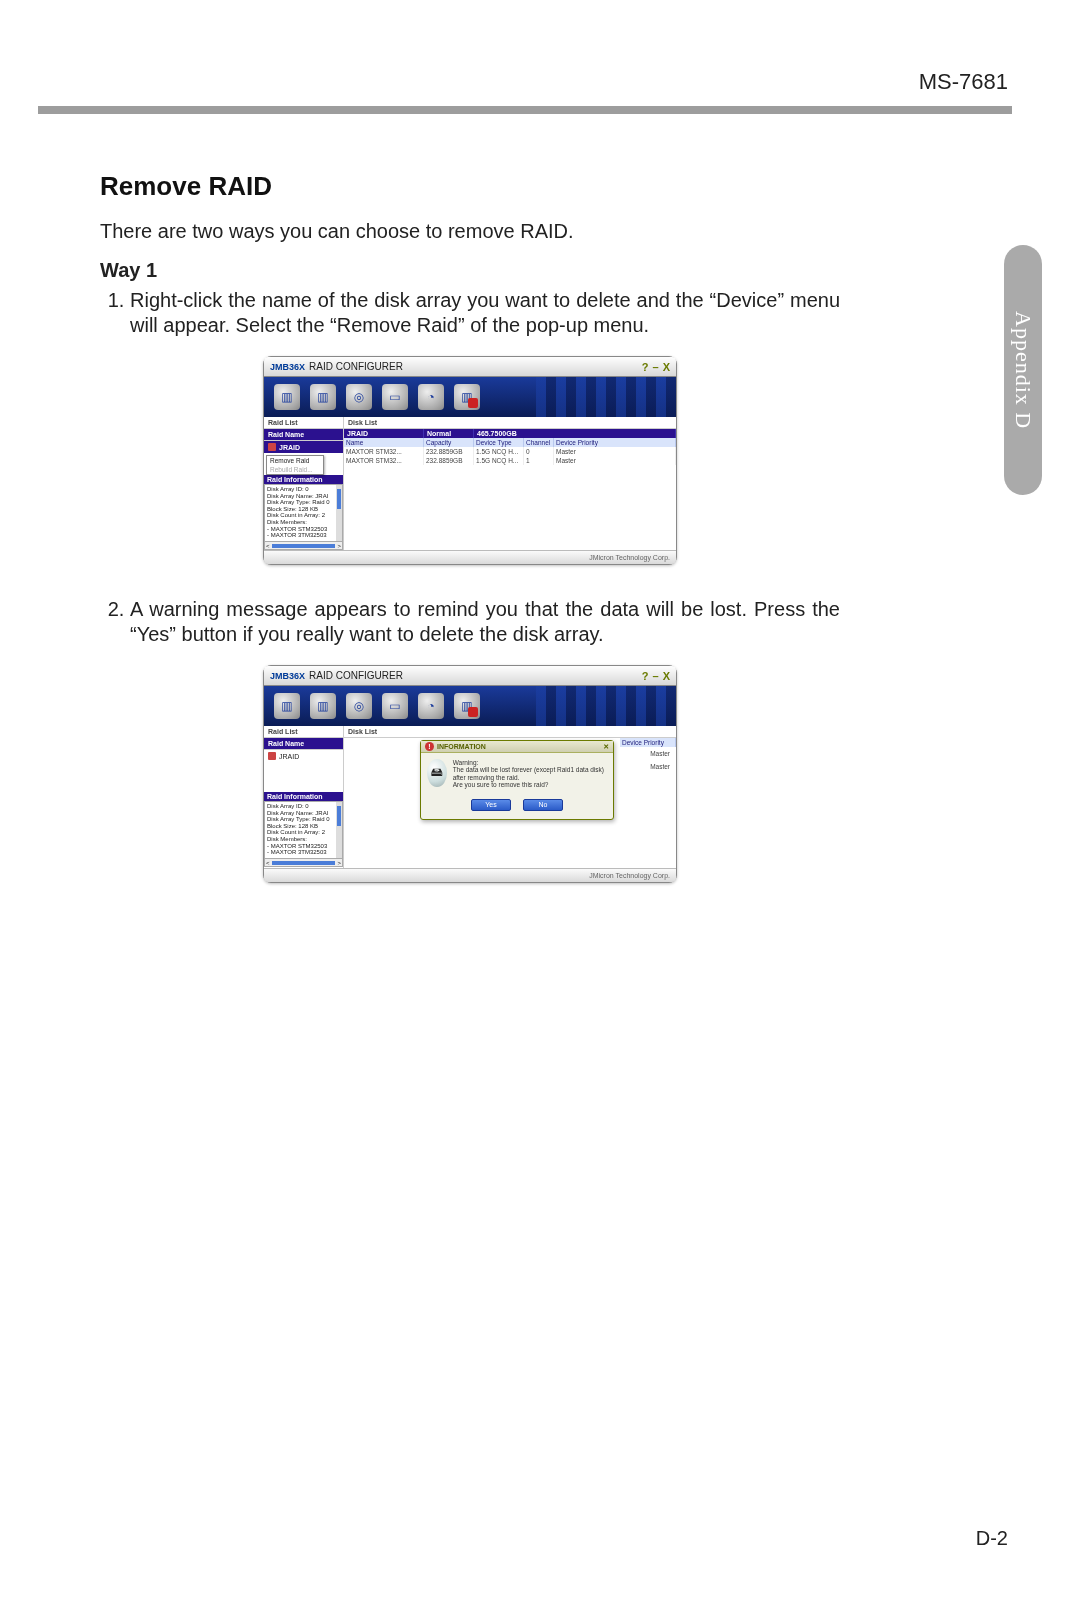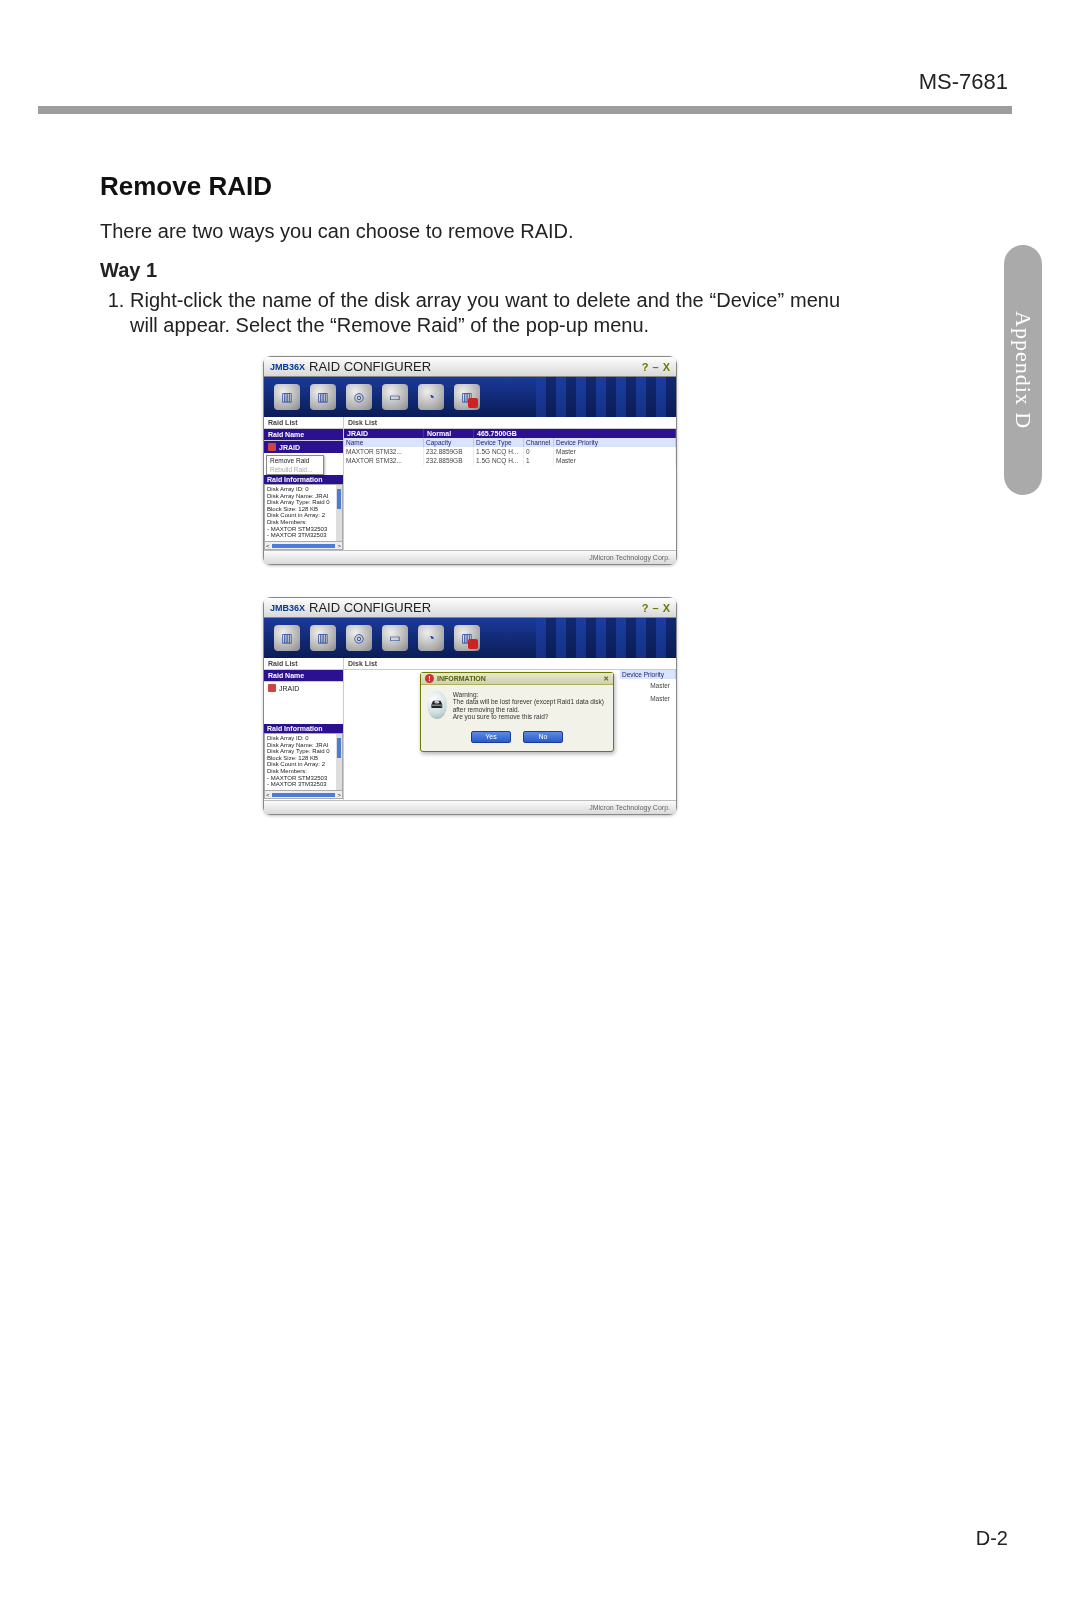--- a/index.html
+++ b/index.html
@@ -19,21 +19,21 @@
   .intro { font-size: 20px; color: #222; margin-bottom: 16px; }
   .way-label { font-weight: bold; font-size: 20px; margin-bottom: 6px; }
   ol.steps { list-style: decimal; padding-left: 30px; font-size: 20px; }
   ol.steps li { margin-bottom: 10px; line-height: 1.25; text-align: justify; }
 
   .figure-wrap { display: flex; justify-content: center; margin: 18px 0 32px 0; }
   .app-window { width: 414px; border: 1px solid #888; border-radius: 8px; background: #f5f5f5; box-shadow: 0 1px 3px rgba(0,0,0,.25); font-size: 8px; position: relative; }
 
   .titlebar { display: flex; align-items: center; justify-content: space-between; height: 20px; padding: 0 6px; background: linear-gradient(#fefefe,#d8d8d8); border-bottom: 1px solid #888; border-radius: 4px 4px 0 0; }
   .titlebar .app-title { display: flex; align-items: center; gap: 4px; font-weight: bold; color: #003b99; font-size: 9px; }
-  .titlebar .app-title .sub { font-weight: normal; color: #222; font-size: 13px; }
+  .titlebar .app-title .sub { font-weight: normal; color: #222; font-size: 10px; }
   .wctrls { display: flex; gap: 4px; color: #6a7b00; font-weight: bold; font-size: 11px; }
   .wctrls span { cursor: default; }
 
   .toolbar { height: 40px; background: linear-gradient(#1a3a9a,#0a1c55); display: flex; align-items: center; gap: 10px; padding: 0 10px; position: relative; overflow: hidden; }
   .toolbar::after { content:""; position:absolute; right:0; top:0; bottom:0; width:140px; background: repeating-linear-gradient(90deg,#1b3fa5 0 10px,#0b1d58 10px 20px); opacity:.6; }
   .tb-btn { width: 26px; height: 26px; background: radial-gradient(circle at 35% 30%, #eee, #aaa 70%, #888); border-radius: 4px; display: flex; align-items: center; justify-content: center; font-size: 12px; color: #1a3a9a; position: relative; z-index: 1; }
   .tb-btn.red::after { content:""; position:absolute; right:2px; bottom:2px; width:10px; height:10px; background:#c22; border-radius:2px; }
 
   .panes { display: flex; background: #fff; }
   .left-pane { width: 80px; border-right: 1px solid #ccc; display: flex; flex-direction: column; }
@@ -182,20 +182,23 @@
               <div class="c-ch">1</div>
               <div class="c-dp">Master</div>
             </div>
             <div style="flex:1; min-height:72px;"></div>
           </div>
         </div>
         <div class="footer">JMicron Technology Corp.</div>
       </div>
     </div>
 
+    <ol class="steps" start="2">
+      <li>A warning message appears to remind you that the data will be lost. Press the “Yes” button if you really want to delete the disk array.</li>
+    </ol>
 
     <div class="figure-wrap">
       <div class="app-window">
         <div class="titlebar">
           <div class="app-title">
             <span>JMB36X</span>
             <span class="sub">RAID CONFIGURER</span>
           </div>
           <div class="wctrls">
             <span>?</span>

